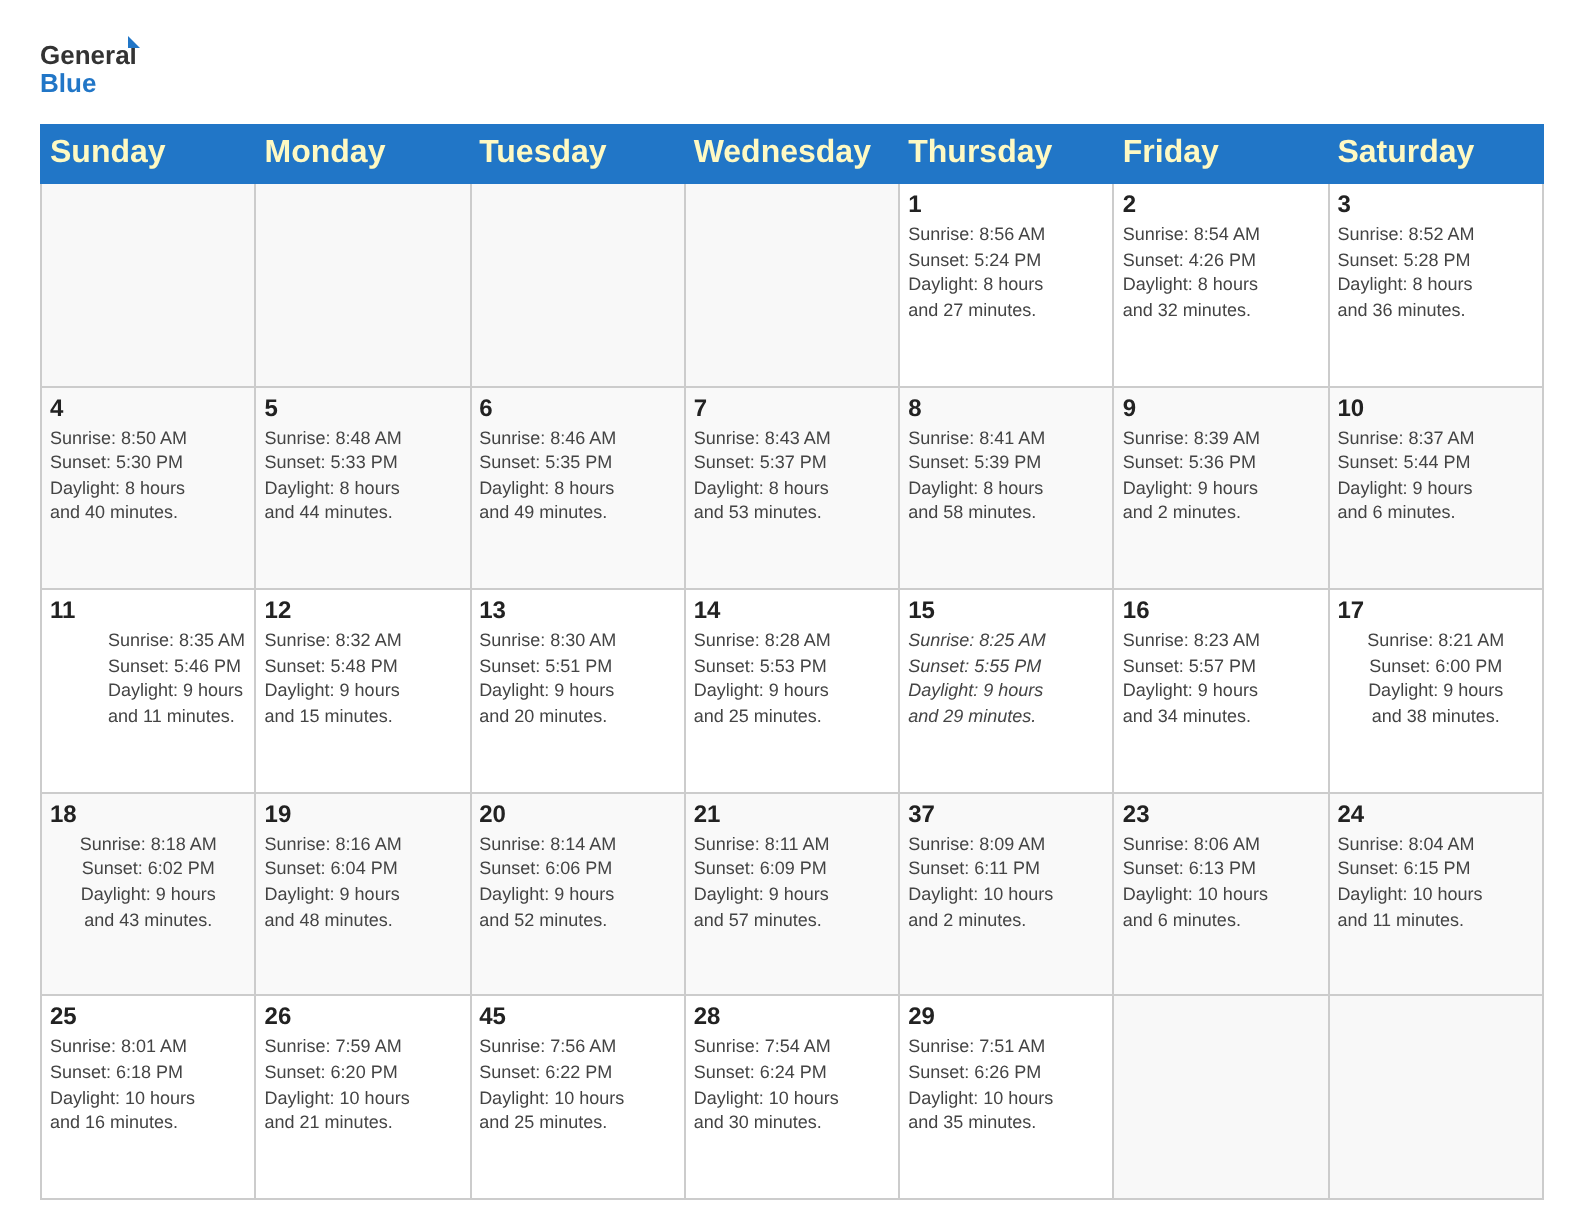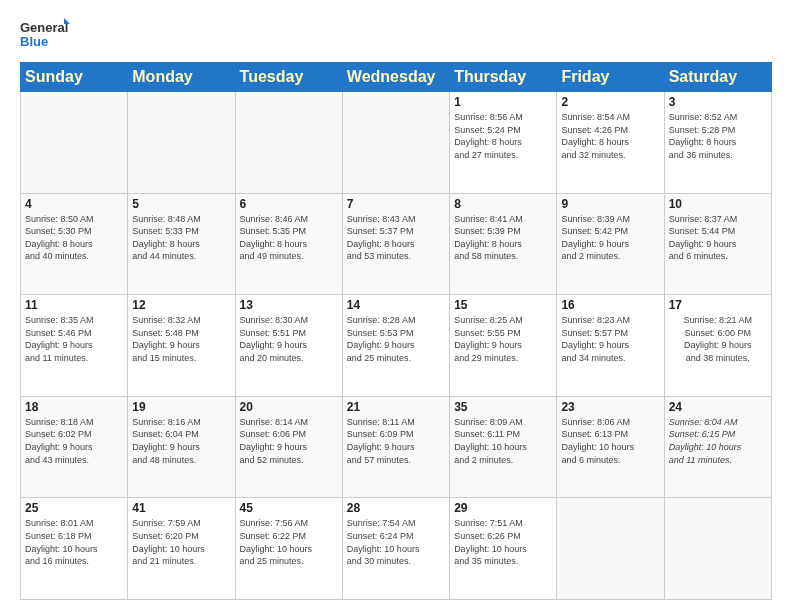--- a/index.html
+++ b/index.html
@@ -173,36 +173,36 @@
           <td>
             <span class="day-number">8</span>
             <div class="day-info" style="white-space: pre-line;">Sunrise: 8:41 AM
 Sunset: 5:39 PM
 Daylight: 8 hours
 and 58 minutes.</div>
           </td>
           <td>
             <span class="day-number">9</span>
             <div class="day-info" style="white-space: pre-line;">Sunrise: 8:39 AM
-Sunset: 5:42 PM
+Sunset: 5:36 PM
 Daylight: 9 hours
 and 2 minutes.</div>
           </td>
           <td>
             <span class="day-number">10</span>
             <div class="day-info" style="white-space: pre-line;">Sunrise: 8:37 AM
 Sunset: 5:44 PM
 Daylight: 9 hours
 and 6 minutes.</div>
           </td>
         </tr>
         <tr>
           <td>
             <span class="day-number">11</span>
-            <div class="day-info" style="white-space: pre-line;">Sunrise: 8:35 AM
+            <div class="day-info" style="white-space: pre-line; margin-left: 29px;">Sunrise: 8:35 AM
 Sunset: 5:46 PM
 Daylight: 9 hours
 and 11 minutes.</div>
           </td>
           <td>
             <span class="day-number">12</span>
             <div class="day-info" style="white-space: pre-line;">Sunrise: 8:32 AM
 Sunset: 5:48 PM
 Daylight: 9 hours
 and 15 minutes.</div>
@@ -216,21 +216,21 @@
           </td>
           <td>
             <span class="day-number">14</span>
             <div class="day-info" style="white-space: pre-line;">Sunrise: 8:28 AM
 Sunset: 5:53 PM
 Daylight: 9 hours
 and 25 minutes.</div>
           </td>
           <td>
             <span class="day-number">15</span>
-            <div class="day-info" style="white-space: pre-line;">Sunrise: 8:25 AM
+            <div class="day-info" style="white-space: pre-line; font-style: italic;">Sunrise: 8:25 AM
 Sunset: 5:55 PM
 Daylight: 9 hours
 and 29 minutes.</div>
           </td>
           <td>
             <span class="day-number">16</span>
             <div class="day-info" style="white-space: pre-line;">Sunrise: 8:23 AM
 Sunset: 5:57 PM
 Daylight: 9 hours
 and 34 minutes.</div>
@@ -239,21 +239,21 @@
             <span class="day-number">17</span>
             <div class="day-info" style="white-space: pre-line; text-align: center;">Sunrise: 8:21 AM
 Sunset: 6:00 PM
 Daylight: 9 hours
 and 38 minutes.</div>
           </td>
         </tr>
         <tr>
           <td>
             <span class="day-number">18</span>
-            <div class="day-info" style="white-space: pre-line;">Sunrise: 8:18 AM
+            <div class="day-info" style="white-space: pre-line; text-align: center;">Sunrise: 8:18 AM
 Sunset: 6:02 PM
 Daylight: 9 hours
 and 43 minutes.</div>
           </td>
           <td>
             <span class="day-number">19</span>
             <div class="day-info" style="white-space: pre-line;">Sunrise: 8:16 AM
 Sunset: 6:04 PM
 Daylight: 9 hours
 and 48 minutes.</div>
@@ -266,51 +266,51 @@
 and 52 minutes.</div>
           </td>
           <td>
             <span class="day-number">21</span>
             <div class="day-info" style="white-space: pre-line;">Sunrise: 8:11 AM
 Sunset: 6:09 PM
 Daylight: 9 hours
 and 57 minutes.</div>
           </td>
           <td>
-            <span class="day-number">35</span>
+            <span class="day-number">37</span>
             <div class="day-info" style="white-space: pre-line;">Sunrise: 8:09 AM
 Sunset: 6:11 PM
 Daylight: 10 hours
 and 2 minutes.</div>
           </td>
           <td>
             <span class="day-number">23</span>
             <div class="day-info" style="white-space: pre-line;">Sunrise: 8:06 AM
 Sunset: 6:13 PM
 Daylight: 10 hours
 and 6 minutes.</div>
           </td>
           <td>
             <span class="day-number">24</span>
-            <div class="day-info" style="white-space: pre-line; font-style: italic;">Sunrise: 8:04 AM
+            <div class="day-info" style="white-space: pre-line;">Sunrise: 8:04 AM
 Sunset: 6:15 PM
 Daylight: 10 hours
 and 11 minutes.</div>
           </td>
         </tr>
         <tr>
           <td>
             <span class="day-number">25</span>
             <div class="day-info" style="white-space: pre-line;">Sunrise: 8:01 AM
 Sunset: 6:18 PM
 Daylight: 10 hours
 and 16 minutes.</div>
           </td>
           <td>
-            <span class="day-number">41</span>
+            <span class="day-number">26</span>
             <div class="day-info" style="white-space: pre-line;">Sunrise: 7:59 AM
 Sunset: 6:20 PM
 Daylight: 10 hours
 and 21 minutes.</div>
           </td>
           <td>
             <span class="day-number">45</span>
             <div class="day-info" style="white-space: pre-line;">Sunrise: 7:56 AM
 Sunset: 6:22 PM
 Daylight: 10 hours

